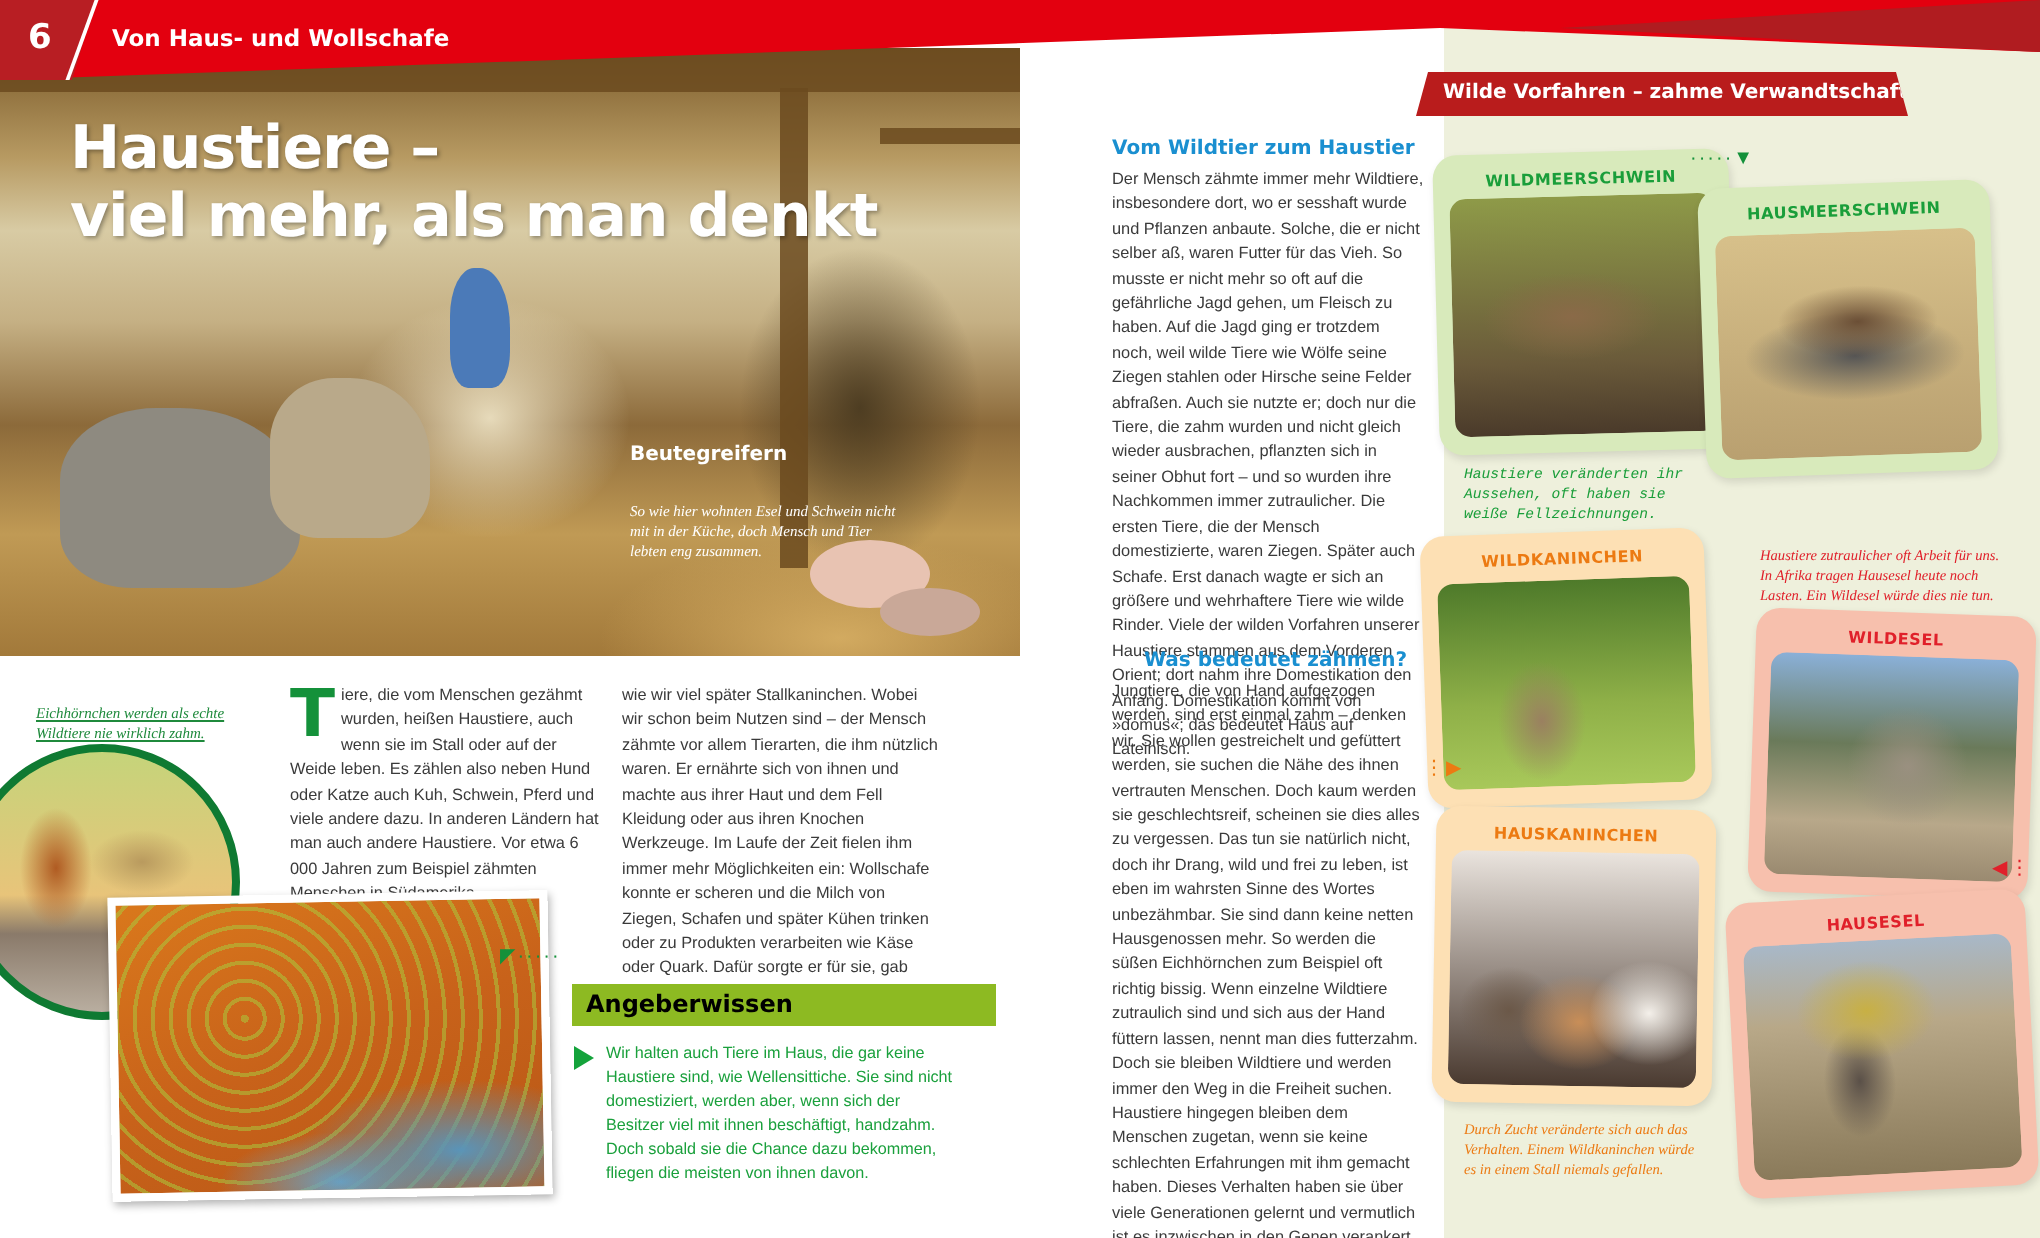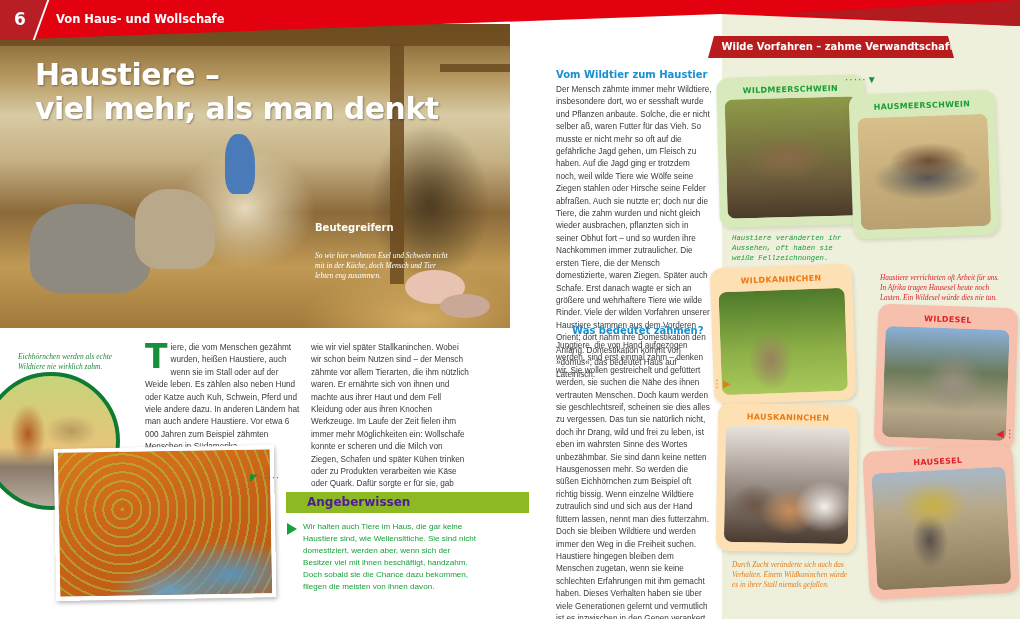--- a/index.html
+++ b/index.html
@@ -61,21 +61,21 @@
     font: bold 10px "DejaVu Sans", sans-serif; color: #fff;
   }
   .caption-text {
     position: absolute; left: 315px; top: 251px; width: 140px; z-index: 3;
     font: italic 7.5px/10px "Liberation Serif", serif; color: #fff;
   }
 
   
   .squirrel-caption {
     position: absolute; left: 18px; top: 352px; width: 120px;
-    font: italic 7.5px/10px "Liberation Serif", serif; color: #1f8a3c;
+    font: italic 7.5px/10px "Liberation Serif", serif; color: #1f8a3c; text-decoration: underline;
   }
   .squirrel-circle {
     position: absolute; left: -18px; top: 372px; width: 138px; height: 138px;
     border-radius: 50%; border: 4px solid #0f7a32;
     background:
       radial-gradient(ellipse 18px 30px at 42px 58px, #b05b22, transparent),
       radial-gradient(ellipse 26px 16px at 85px 55px, #b99a5e, transparent),
       linear-gradient(180deg, #c5d47a 0%, #e8c47a 55%, #8a7a6a 70%, #b9aea0 100%);
     overflow: hidden;
   }
@@ -94,22 +94,22 @@
     transform: rotate(-1deg);
     background:
       radial-gradient(ellipse 80px 35px at 170px 125px, #5a94b8, transparent),
       radial-gradient(ellipse 60px 25px at 110px 140px, #6ba0c0, transparent),
       repeating-radial-gradient(circle at 30% 40%, rgba(170,200,60,.55) 0 2px, transparent 2px 9px),
       linear-gradient(160deg, #d9781c 0%, #c8621a 50%, #b85816 100%);
   }
   .dots-green { position: absolute; color: #14913a; font-size: 10px; letter-spacing: 1px; }
 
   .angeber-header {
-    position: absolute; left: 286px; top: 492px; width: 243px; height: 21px;
-    background: #8dba22; color: #4c1d95; font: bold 12px/21px "DejaVu Sans", sans-serif; padding-left: 21px;
+    position: absolute; left: 286px; top: 492px; width: 212px; height: 21px;
+    background: #8dba22; color: #000000; font: bold 12px/21px "DejaVu Sans", sans-serif; padding-left: 7px;
   }
   .angeber-arrow {
     position: absolute; left: 287px; top: 523px; width: 0; height: 0;
     border-top: 6px solid transparent; border-bottom: 6px solid transparent; border-left: 10px solid #14a33b;
   }
   .angeber-text {
     position: absolute; left: 303px; top: 521px; width: 175px;
     font: 8.1px/12px "Liberation Sans", sans-serif; color: #1aa03c;
   }
 
@@ -215,23 +215,23 @@
 
 <div class="card orange-card" style="left:712px;top:266px;width:142px;height:136px;transform:rotate(-2deg);">
   <div class="lbl">WILDKANINCHEN</div>
   <div class="pic" style="top:24px;background:radial-gradient(ellipse 22px 30px at 50px 70px,#9a8060,transparent),linear-gradient(180deg,#4e7a2a,#8fb048 60%,#a8c85a);"></div>
 </div>
 <div class="dots-green" style="left:712px;top:378px;color:#ec7a12;">⋮▶</div>
 <div class="card orange-card" style="left:717px;top:404px;width:140px;height:148px;transform:rotate(1deg);">
   <div class="lbl">HAUSKANINCHEN</div>
   <div class="pic" style="top:22px;background:radial-gradient(ellipse 30px 26px at 100px 80px,#f4f0ea,transparent),radial-gradient(ellipse 30px 24px at 65px 85px,#c88e58,transparent),radial-gradient(ellipse 25px 22px at 30px 80px,#6b5848,transparent),linear-gradient(180deg,#eae4de,#4a3a30);"></div>
 </div>
-<div class="note" style="left:732px;top:560px;width:120px;color:#ec7a12;">Durch Zucht veränderte sich auch das Verhalten. Einem Wildkaninchen würde es in ihrer Stall niemals gefallen.</div>
-
-<div class="note" style="left:880px;top:273px;width:122px;color:#e0202a;">Haustiere verrichteten oft Arbeit für uns. In Afrika tragen Hausesel heute noch Lasten. Ein Wildesel würde dies nie tun.</div>
+<div class="note" style="left:732px;top:560px;width:120px;color:#ec7a12;">Durch Zucht veränderte sich auch das Verhalten. Einem Wildkaninchen würde es in einem Stall niemals gefallen.</div>
+
+<div class="note" style="left:880px;top:273px;width:122px;color:#e0202a;">Haustiere zutraulicher oft Arbeit für uns. In Afrika tragen Hausesel heute noch Lasten. Ein Wildesel würde dies nie tun.</div>
 <div class="card red-card" style="left:876px;top:306px;width:140px;height:142px;transform:rotate(2deg);">
   <div class="lbl">WILDESEL</div>
   <div class="pic" style="top:22px;background:radial-gradient(ellipse 30px 30px at 70px 55px,#9a9080,transparent),linear-gradient(180deg,#8ab0d8 0%,#6a7a5a 40%,#b8a88a 75%,#9a8a70);"></div>
 </div>
 <div class="dots-green" style="left:996px;top:428px;color:#e0202a;">◀⋮</div>
 <div class="card red-card" style="left:866px;top:448px;width:150px;height:148px;transform:rotate(-3deg);">
   <div class="lbl">HAUSESEL</div>
   <div class="pic" style="top:22px;background:radial-gradient(ellipse 35px 25px at 60px 35px,#c8b044,transparent),radial-gradient(ellipse 18px 28px at 55px 70px,#5a5048,transparent),linear-gradient(180deg,#a8b8c8 0%,#b8a888 35%,#8a7a5a 100%);"></div>
 </div>
 

